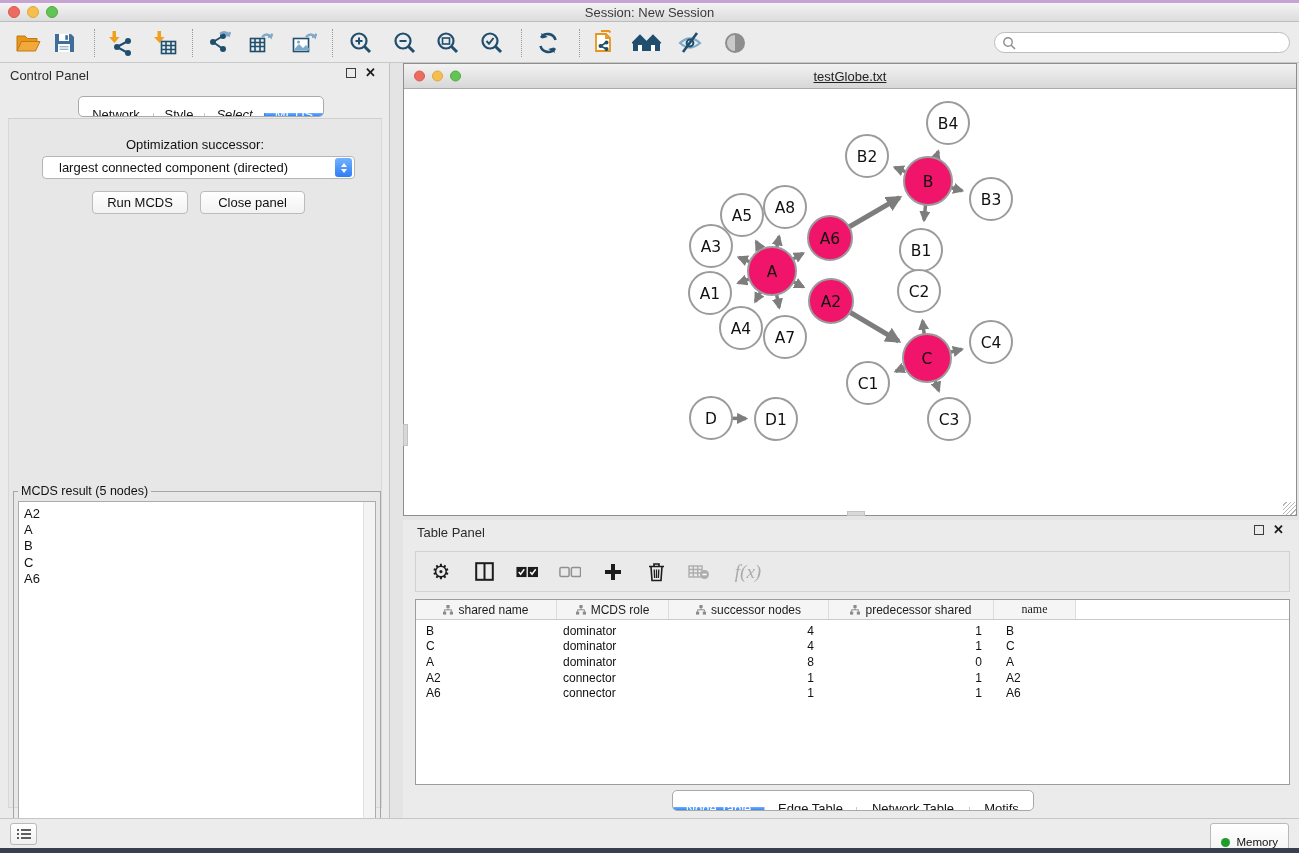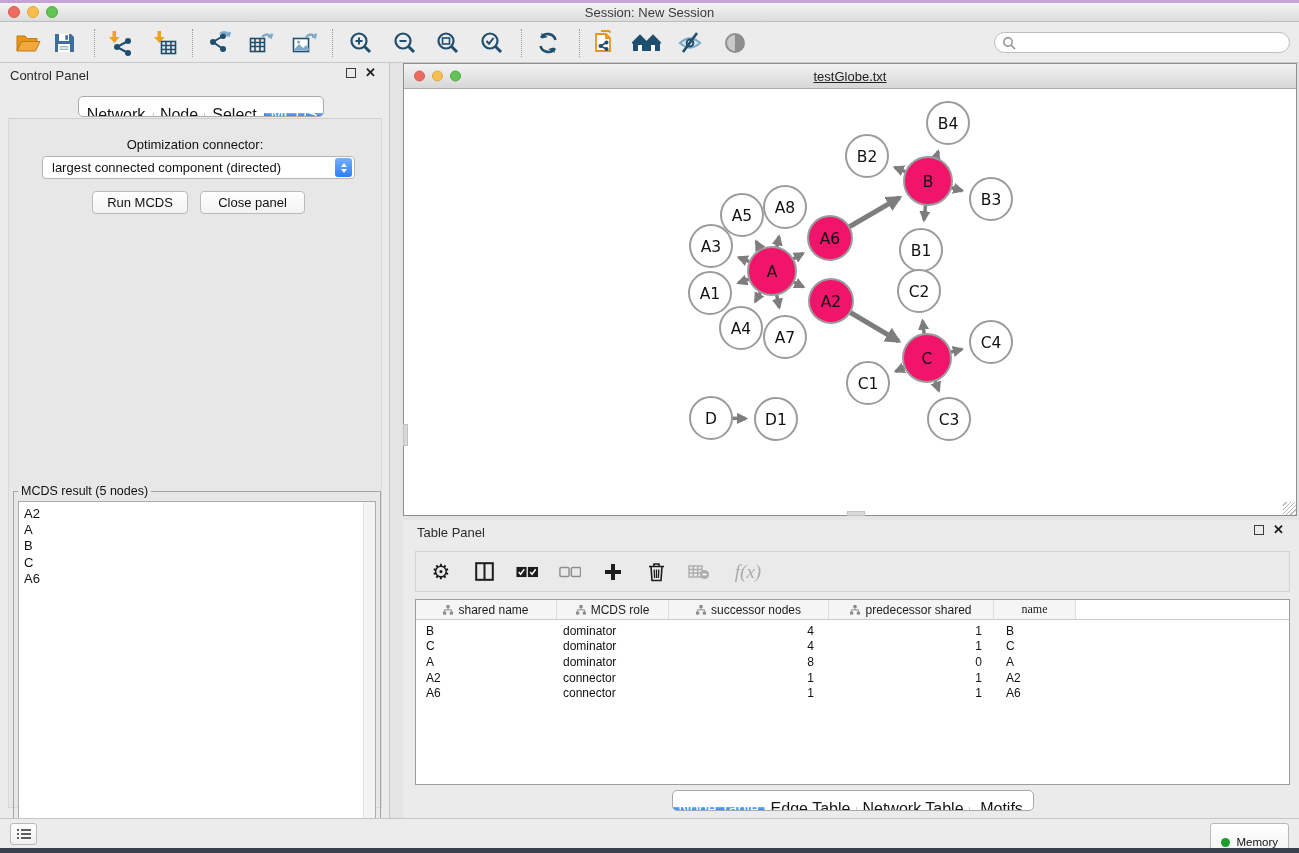--- a/index.html
+++ b/index.html
@@ -31,28 +31,28 @@
   
   .control-panel { left:0; top:63px; width:390px; height:755px; background:#EBEBEB; border-right:1px solid #C2C2C2; }
   .panel-head { position:absolute; left:10px; top:5px; font-size:13px; color:#2b2b2b; }
   .panel-icons { position:absolute; top:5px; display:flex; gap:9px; align-items:center; }
   .float-ico { width:10px; height:10px; border:1.5px solid #3c3c3c; display:inline-block; }
   .close-ico { font-size:13px; font-weight:bold; color:#1b1b1b; line-height:10px; }
   .cp-content { position:absolute; left:8px; top:55px; width:374px; height:690px;
     background:#E7E7E7; border:1px solid #D8D8D8; border-top:1px solid #CFCFCF; }
 
   .seg { display:flex; background:#fff; border:1px solid #A9A9A9; border-radius:5px; overflow:hidden; height:21px; }
-  .seg-item { display:flex; align-items:center; justify-content:center; font-size:16px; color:#151515; border-left:1px solid #C9C9C9; cursor:default;margin-top:16px; }
+  .seg-item { display:flex; align-items:center; justify-content:center; font-size:13px; color:#151515; border-left:1px solid #C9C9C9; cursor:default;margin-top:16px; }
   .seg-item:first-child { border-left:none; }
   .seg-item.selected { background:linear-gradient(#6FB1FF,#3286F8); color:#fff; border-left-color:#3286F8; }
 
   .opt-label { position:absolute; left:0; top:74px; width:390px; text-align:center; font-size:13px; color:#111; }
   .combo { position:absolute; left:42px; top:93px; width:313px; height:23px; background:#fff;
     border:1px solid #B5B5B5; border-radius:4px; display:flex; align-items:center; }
-  .combo .combo-text { flex:1; font-size:13px; color:#111; padding-left:9px; white-space:nowrap; }
+  .combo .combo-text { flex:1; font-size:13px; color:#111; padding-left:16px; white-space:nowrap; }
   .combo .stepper { width:17px; height:19px; margin-right:2px; border-radius:3px;
     background:linear-gradient(#72B3FF,#2E7CF6); display:flex; flex-direction:column; align-items:center; justify-content:center; gap:2px; }
   .stepper .tri-up { width:0;height:0;border-left:3.5px solid transparent;border-right:3.5px solid transparent;border-bottom:4.5px solid #fff; }
   .stepper .tri-dn { width:0;height:0;border-left:3.5px solid transparent;border-right:3.5px solid transparent;border-top:4.5px solid #fff; }
   .push-btn { position:absolute; height:23px; background:linear-gradient(#FFFFFF,#F2F2F2);
     border:1px solid #BBBBBB; border-radius:4px; font-size:13px; color:#111;
     display:flex; align-items:center; justify-content:center; }
   .result-box { position:absolute; left:13px; top:389px; width:368px; height:345px;
     border:1px solid #A5A5A5; background:transparent;margin-top:32px; }
   .result-box legend { font-size:12.5px; color:#111; margin-left:4px; padding:0 3px; }
@@ -259,25 +259,25 @@
 
   <div class="abs control-panel">
     <div class="panel-head">Control Panel</div>
     <div class="panel-icons" style="right:13px">
       <span class="float-ico"></span>
       <span class="close-ico">✕</span>
     </div>
     <div class="cp-content"></div>
     <div class="seg abs" style="left:78px; top:33px;" id="cp-tabs">
         <div class="seg-item" style="width: 74px;">Network</div>
-        <div class="seg-item" style="width: 51px;">Node</div>
-        <div class="seg-item" style="width: 60px;">Select</div>
+        <div class="seg-item" style="width: 51px;">Style</div>
+        <div class="seg-item" style="width: 60px; font-style: italic;">Select</div>
         <div class="seg-item selected" style="width: 59px;">MCDS</div>
       </div>
-    <div class="opt-label">Optimization connector:</div>
+    <div class="opt-label">Optimization successor:</div>
     <div class="combo">
       <span class="combo-text">largest connected component (directed)</span>
       <span class="stepper">
           <span class="tri-up"></span>
           <span class="tri-dn"></span>
         </span>
     </div>
     <div class="push-btn" style="left:92px; top:128px; width:96px;">Run MCDS</div>
     <div class="push-btn" style="left:200px; top:128px; width:105px;">Close panel</div>
     <fieldset class="result-box">

